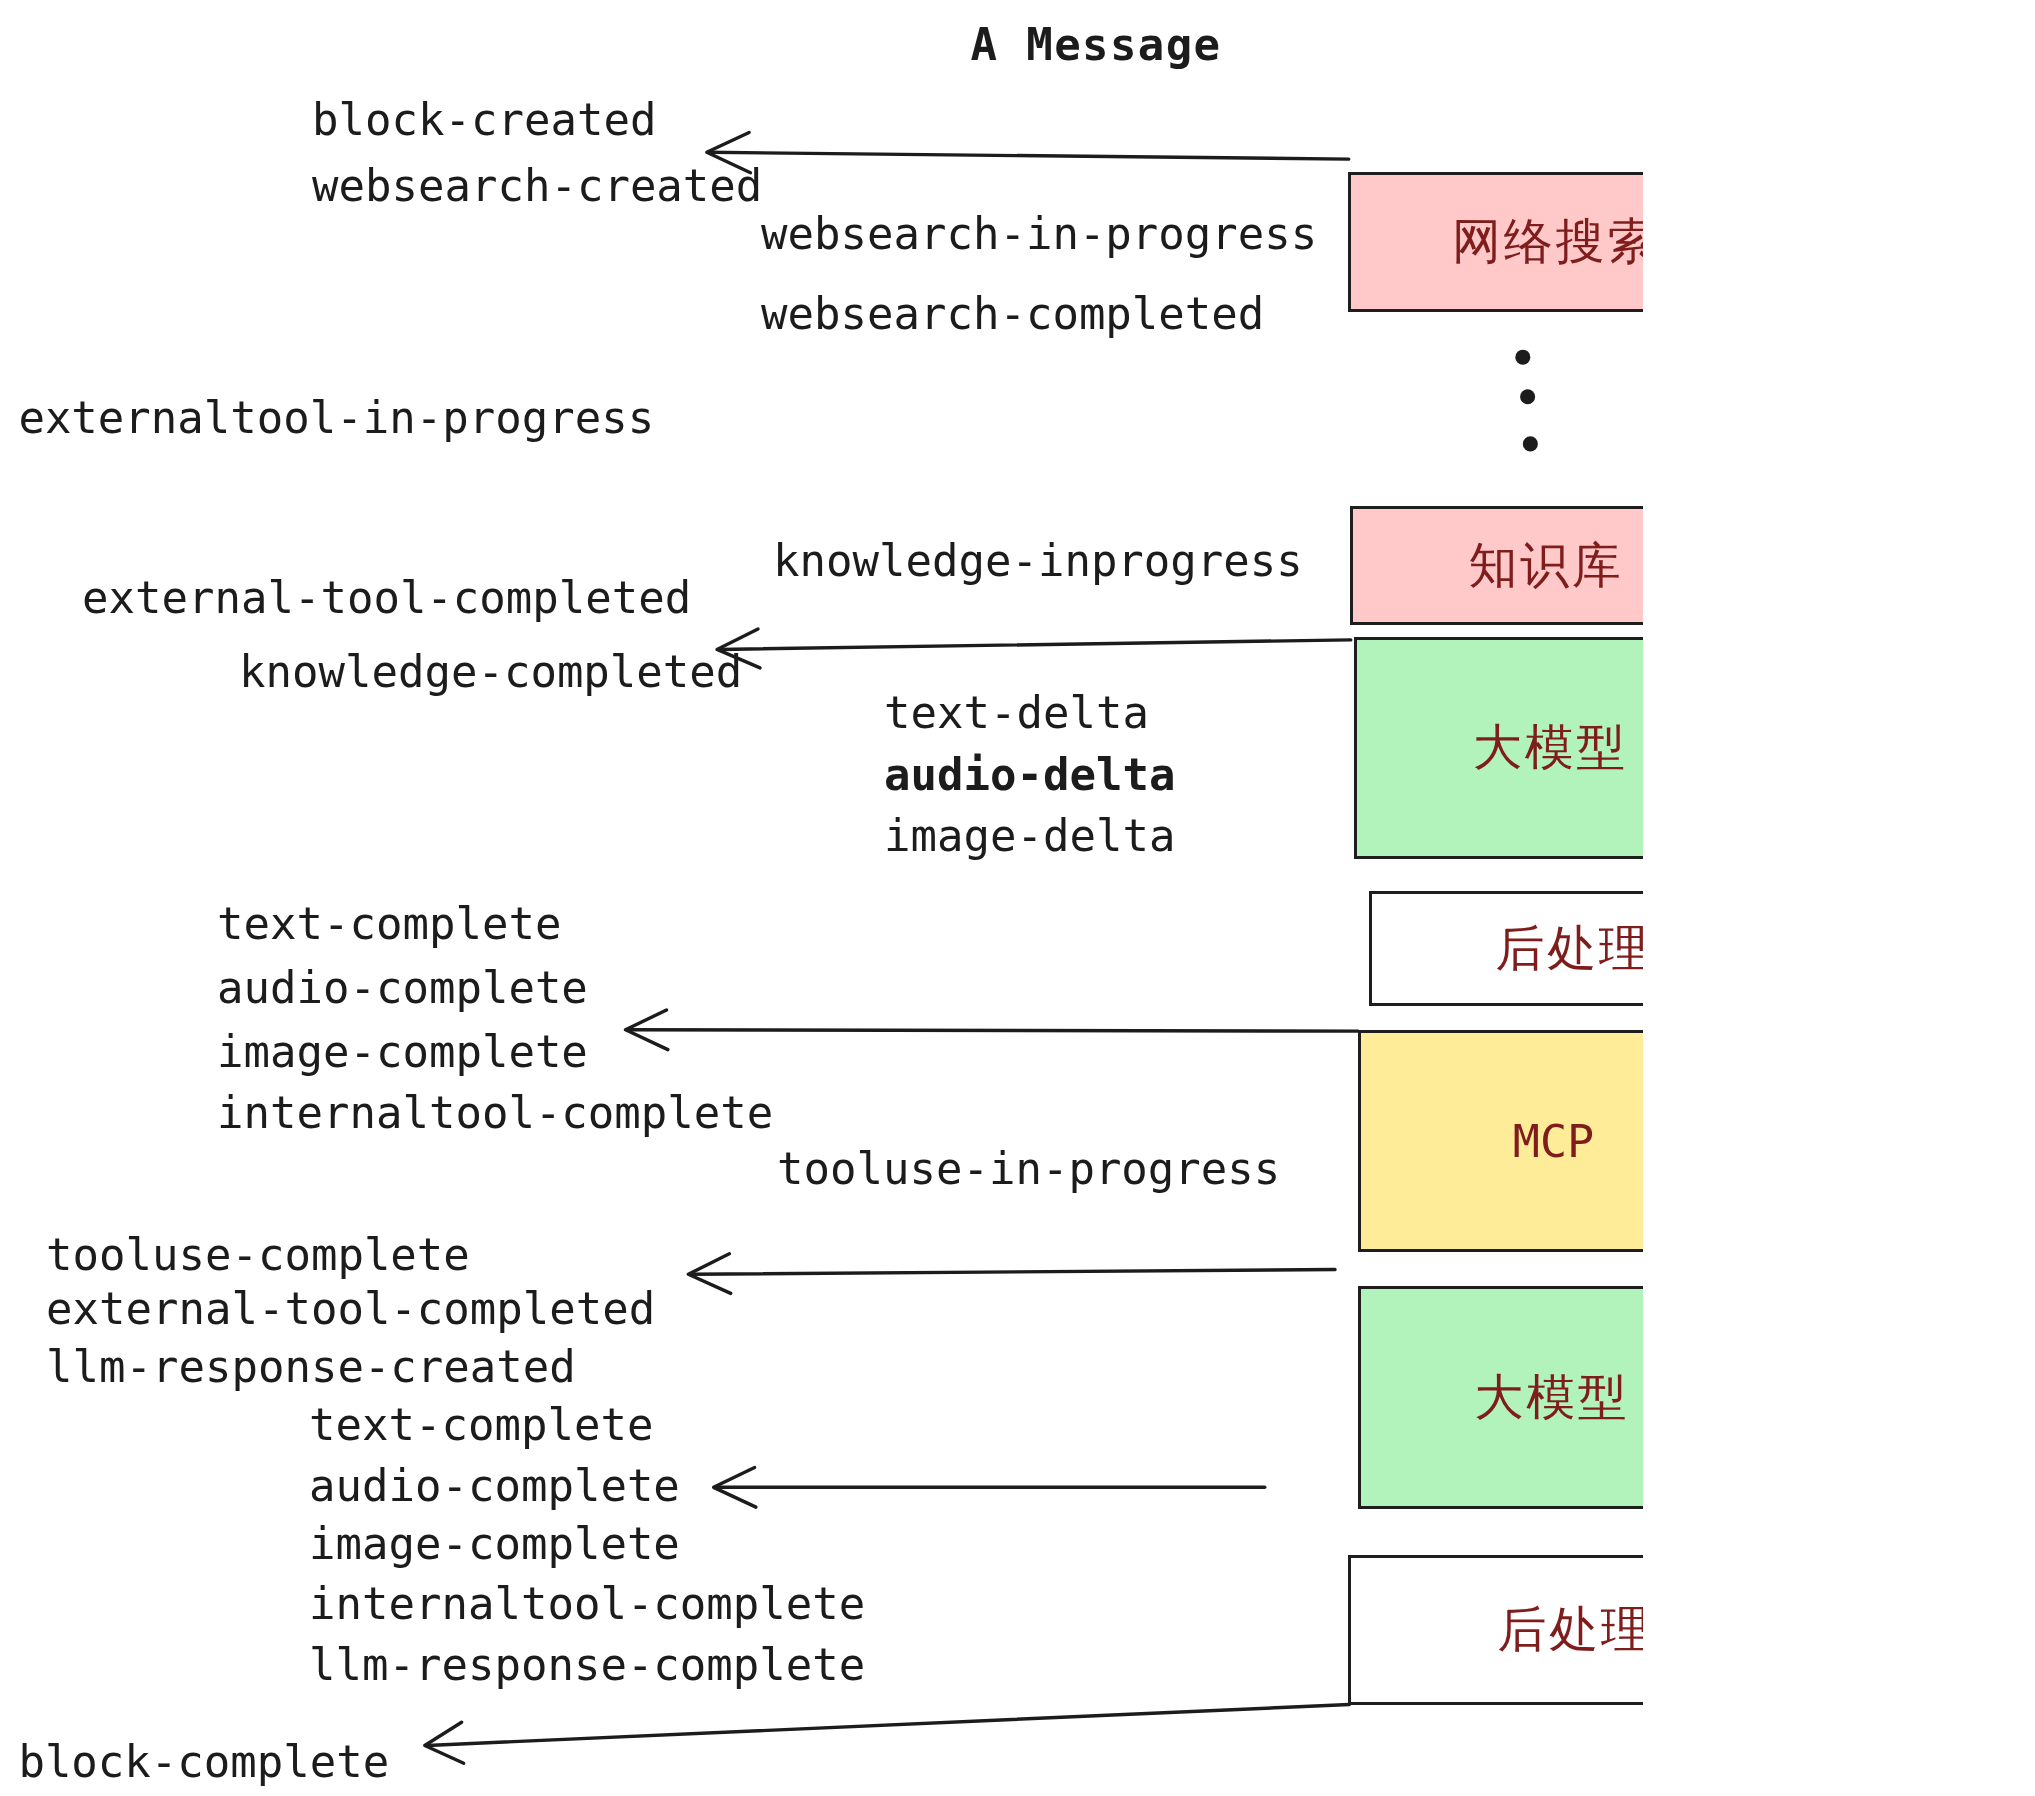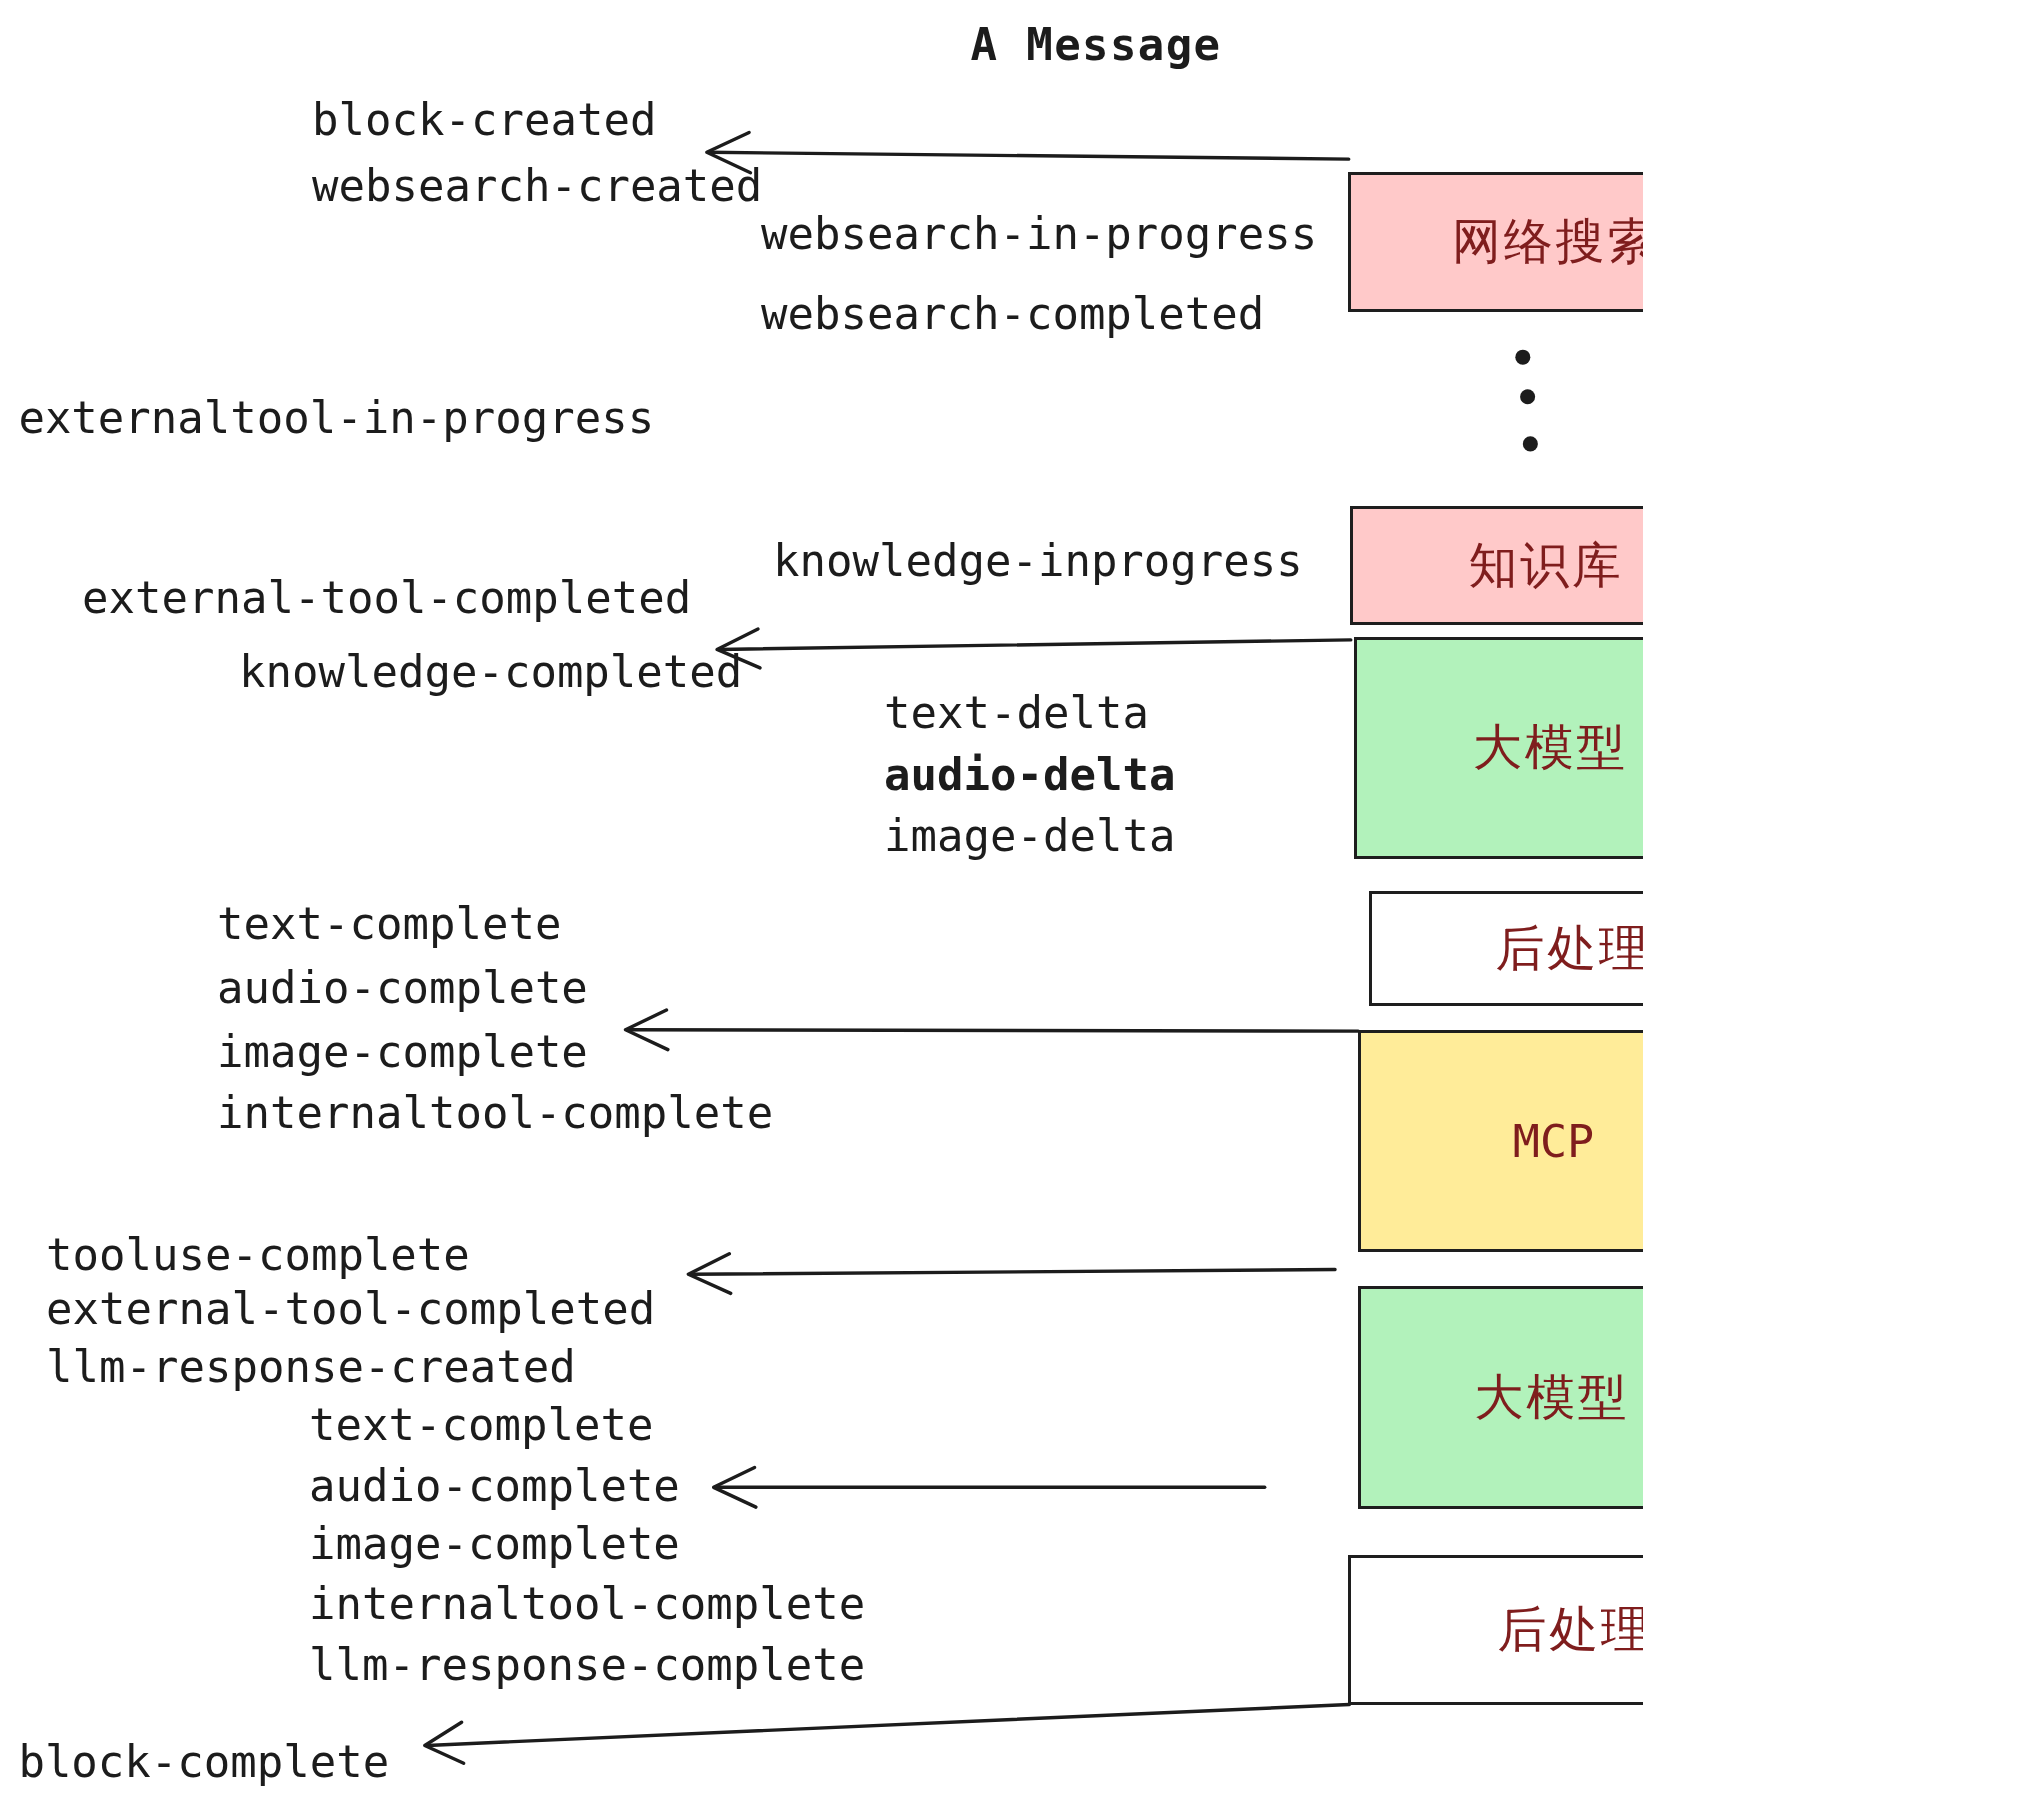--- a/index.html
+++ b/index.html
@@ -148,20 +148,21 @@
   <div class="evt" style="left:773px;top:539px;">knowledge-inprogress</div>
   <div class="evt" style="left:82px;top:576px;">external-tool-completed</div>
   <div class="evt" style="left:191px;top:650px;margin-left:48px;">knowledge-completed</div>
   <div class="evt" style="left:884px;top:691px;">text-delta</div>
   <div class="evt" style="left:884px;top:753px;font-weight:bold;">audio-delta</div>
   <div class="evt" style="left:884px;top:814px;">image-delta</div>
   <div class="evt" style="left:217px;top:902px;">text-complete</div>
   <div class="evt" style="left:217px;top:966px;">audio-complete</div>
   <div class="evt" style="left:217px;top:1030px;">image-complete</div>
   <div class="evt" style="left:217px;top:1091px;">internaltool-complete</div>
+  <div class="evt" style="left:777px;top:1147px;">tooluse-in-progress</div>
   <div class="evt" style="left:46px;top:1233px;">tooluse-complete</div>
   <div class="evt" style="left:46px;top:1287px;">external-tool-completed</div>
   <div class="evt" style="left:46px;top:1345px;">llm-response-created</div>
   <div class="evt" style="left:309px;top:1403px;">text-complete</div>
   <div class="evt" style="left:309px;top:1464px;">audio-complete</div>
   <div class="evt" style="left:309px;top:1522px;">image-complete</div>
   <div class="evt" style="left:309px;top:1582px;">internaltool-complete</div>
   <div class="evt" style="left:309px;top:1643px;">llm-response-complete</div>
   <div class="evt" style="left:18.4px;top:1740px;">block-complete</div>
 

